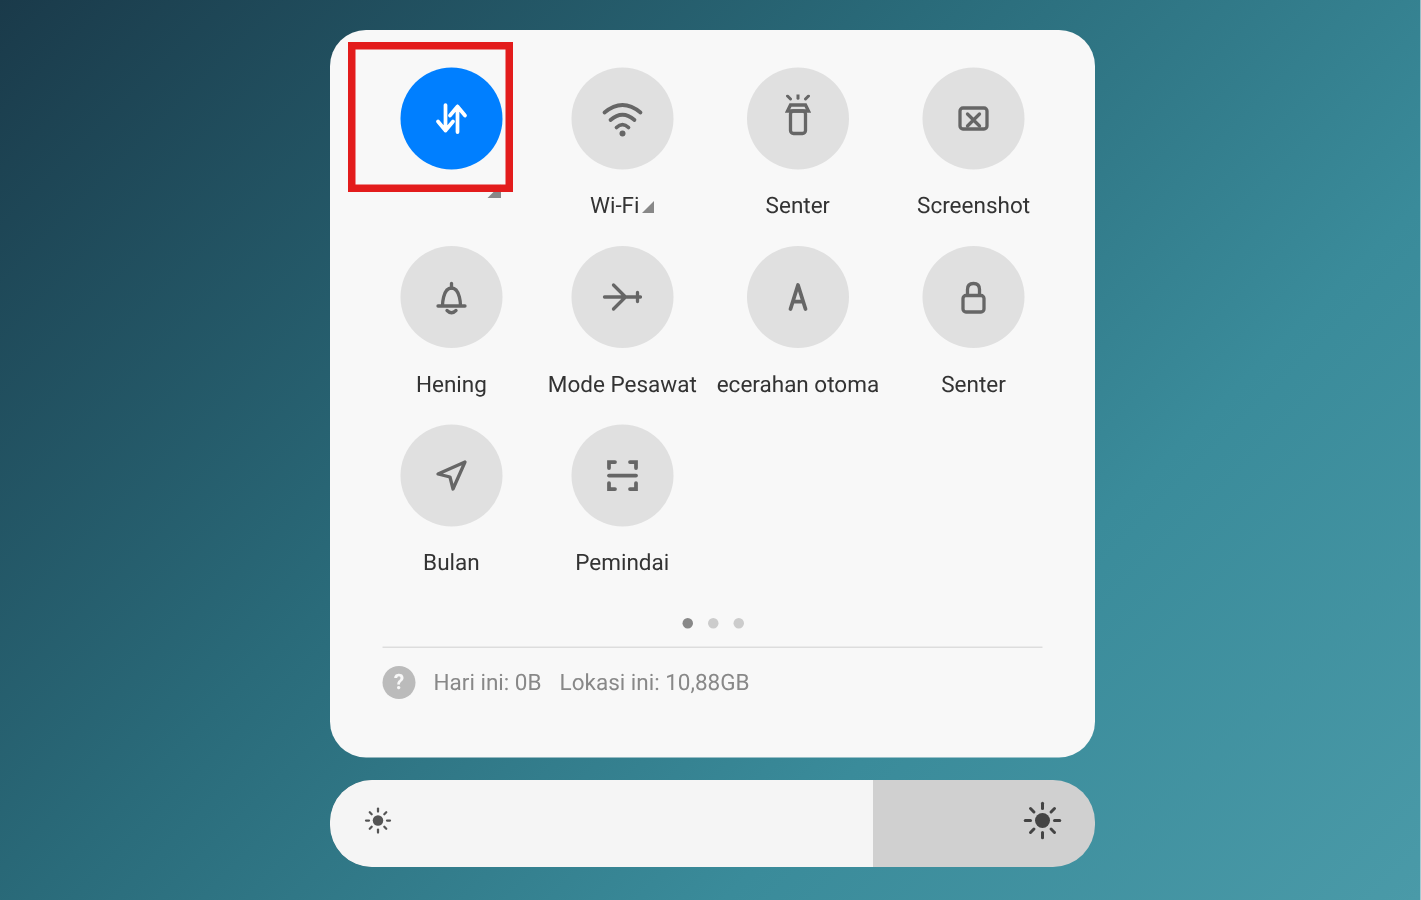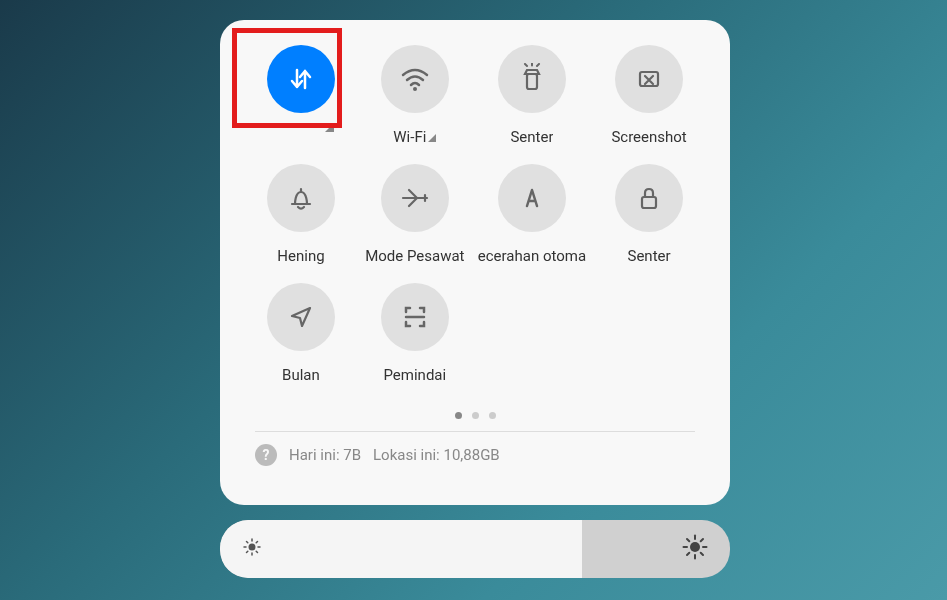--- a/index.html
+++ b/index.html
@@ -268,21 +268,21 @@
   <div class="dots">
     <div class="dot active"></div>
     <div class="dot"></div>
     <div class="dot"></div>
   </div>
 
   <div class="divider"></div>
 
   <div class="data-usage">
     <div class="question-circle">?</div>
-    <span>Hari ini: 7B</span>
+    <span>Hari ini: 0B</span>
     <span>Lokasi ini: 10,88GB</span>
   </div>
 </div>
 
 <div class="highlight-box"></div>
 
 <div class="brightness">
   <div class="brightness-fill"></div>
   <div class="brightness-icon-left">
     <svg width="20" height="20" viewBox="0 0 20 20">

